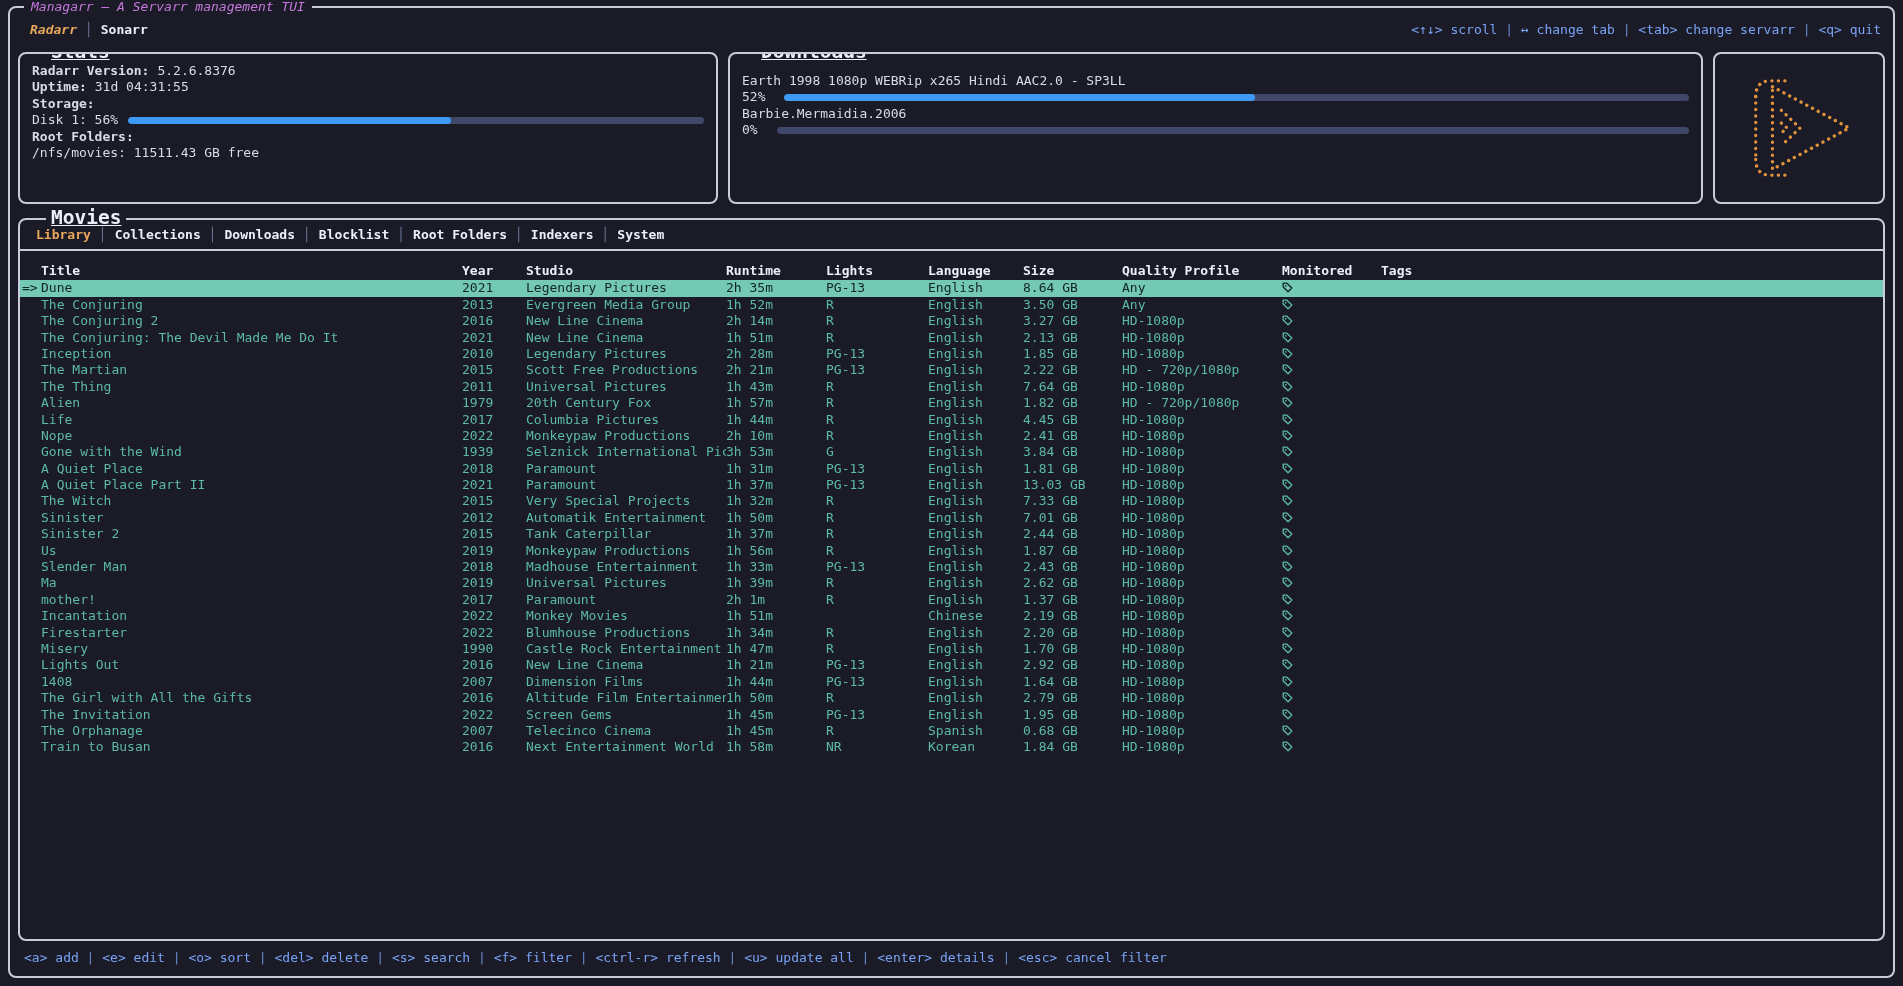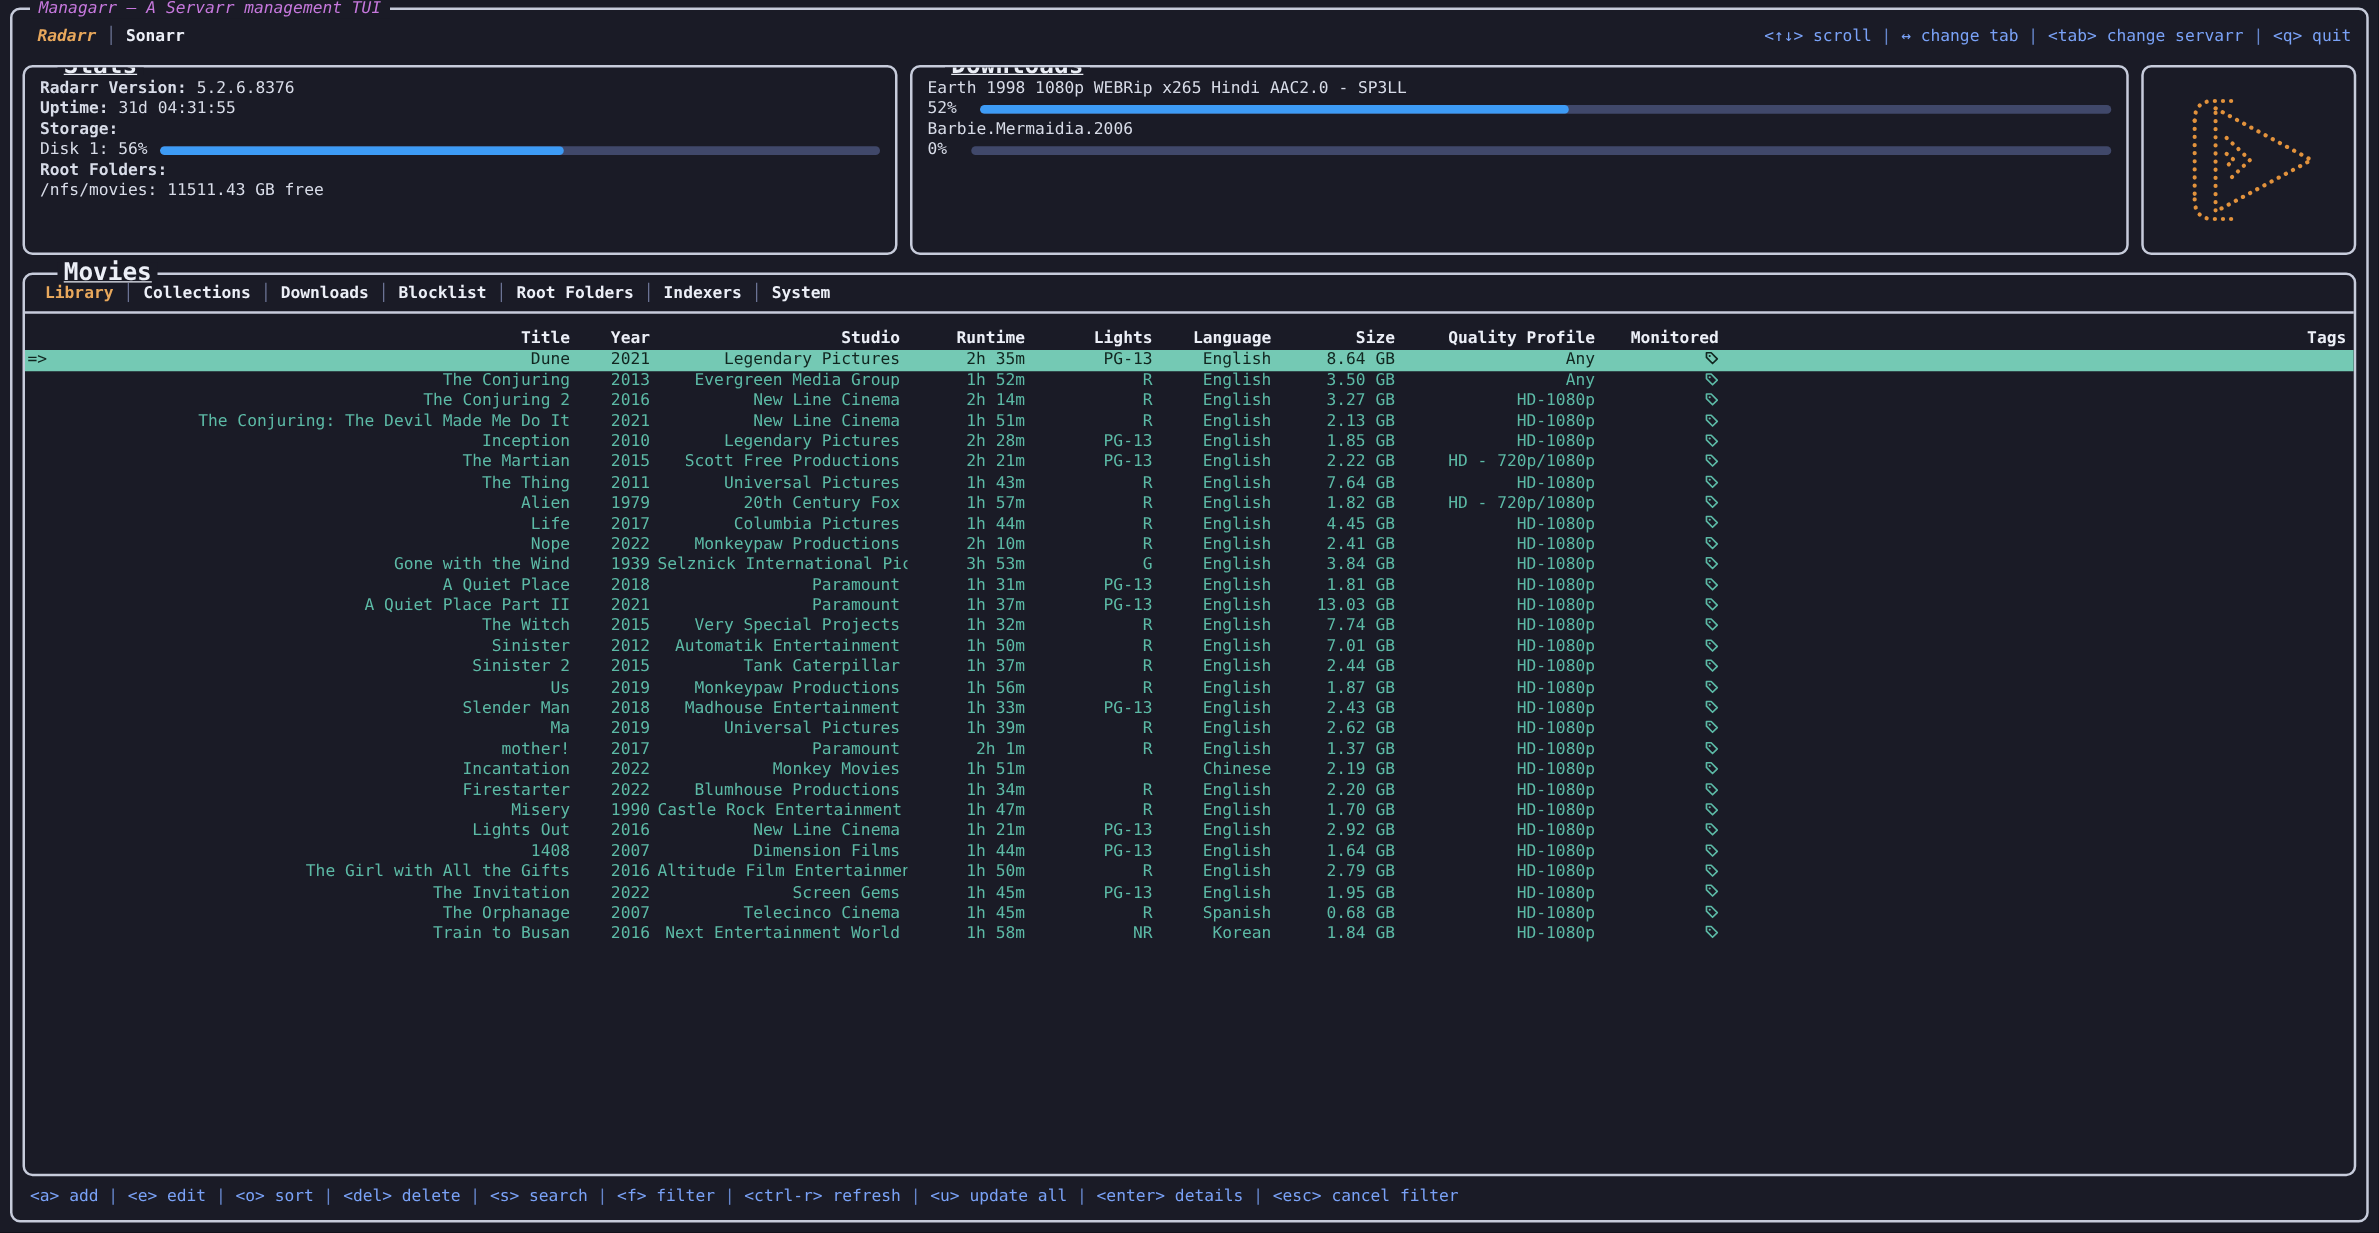--- a/index.html
+++ b/index.html
@@ -37,21 +37,21 @@
   .ksep { color:var(--accent-blue,#7aa2f7); opacity:.8; }
 
   .panels-row { display:flex; gap:10px; margin-top:12px; height:152px; flex:0 0 auto; }
   .panel { position:relative; border:2px solid var(--border,#c7ccdb); border-radius:8px; }
   .panel-title {
     position:absolute; top:-10px; left:26px;
     background:var(--background,#1a1b26); padding:0 5px;
     font-weight:bold; color:var(--foreground-bright,#eceff7);text-decoration:underline;
   }
   .stats-panel { flex:0 0 700px; padding:9px 12px; overflow:hidden; }
-  .downloads-panel { flex:1 1 auto; padding:9px 12px; overflow:hidden; }
+  .downloads-panel { flex:1 1 auto; padding:19px 12px; overflow:hidden; }
   .logo-panel { flex:0 0 172px; display:flex; align-items:center; justify-content:center; }
 
   .stat-line { height:16.4px; white-space:nowrap; overflow:hidden; }
   .stat-label { font-weight:bold; margin-right:8px; }
   .bar-line { display:flex; align-items:center; height:16.4px; }
   .bar { flex:1 1 auto; height:7px; background:var(--progress-track,#40486a); border-radius:4px; overflow:hidden; margin-left:10px; }
   .bar-fill { height:100%; border-radius:4px; background:var(--progress-fill,#3d9bf5); }
   .dl-name { height:16.4px; white-space:nowrap; overflow:hidden; }
   .dl-pct { margin-right:9px; }
 
@@ -63,21 +63,21 @@
     border-bottom:2px solid var(--border,#c7ccdb); white-space:pre; flex:0 0 auto;
   }
   .mtab { color:var(--foreground-bright,#eceff7); padding:0 8px; cursor:pointer;font-weight:bold; }
   .mtab.active { color:var(--accent-orange,#e8a85c); font-weight:bold; }
   .tsep { color:var(--separator,#6b7394); }
 
   .table { flex:1 1 auto; display:flex; flex-direction:column; min-height:0; padding-top:12px; overflow:hidden; }
   .thead,.trow {
     display:grid;
     grid-template-columns:442px 64px 200px 100px 102px 95px 99px 160px 99px 1fr;
-    align-items:center; height:16.4px; flex:0 0 auto;text-align:right;
+    align-items:center; height:16.4px; flex:0 0 auto;
   }
   .thead { font-weight:bold; color:var(--foreground-bright,#eceff7); margin-bottom:1px; }
   .cell,.hcell { white-space:nowrap; overflow:hidden; padding-right:6px; }
   .title-cell { padding-left:21px; position:relative; }
   .trow { color:var(--teal,#5cbaa6); cursor:pointer; }
   .trow.selected { background:var(--selected-row-bg,#74c9b4); color:var(--selected-row-fg,#112620); }
   .marker { position:absolute; left:2px; top:0; }
   .mon-cell svg { vertical-align:middle; margin-top:-2px; }
 
   .bottombar { flex:0 0 auto; margin-top:9px; height:18px; padding:0 6px; overflow:hidden; }
@@ -364,21 +364,21 @@
                 </svg></div>
               <div class="cell"></div>
             </div>
             <div class="trow">
               <div class="cell title-cell">The Witch</div>
               <div class="cell">2015</div>
               <div class="cell">Very Special Projects</div>
               <div class="cell">1h 32m</div>
               <div class="cell">R</div>
               <div class="cell">English</div>
-              <div class="cell">7.74 GB</div>
+              <div class="cell">7.33 GB</div>
               <div class="cell">HD-1080p</div>
               <div class="cell mon-cell"><svg width="11" height="11" viewBox="0 0 14 14">
                   <path d="M1.5 1.5h4.8l6.2 6.2-4.8 4.8-6.2-6.2z" fill="none" stroke="currentColor" stroke-width="1.7" stroke-linejoin="round"></path>
                   <circle cx="4.8" cy="4.8" r="1.1" fill="currentColor"></circle>
                 </svg></div>
               <div class="cell"></div>
             </div>
             <div class="trow">
               <div class="cell title-cell">Sinister</div>
               <div class="cell">2012</div>

